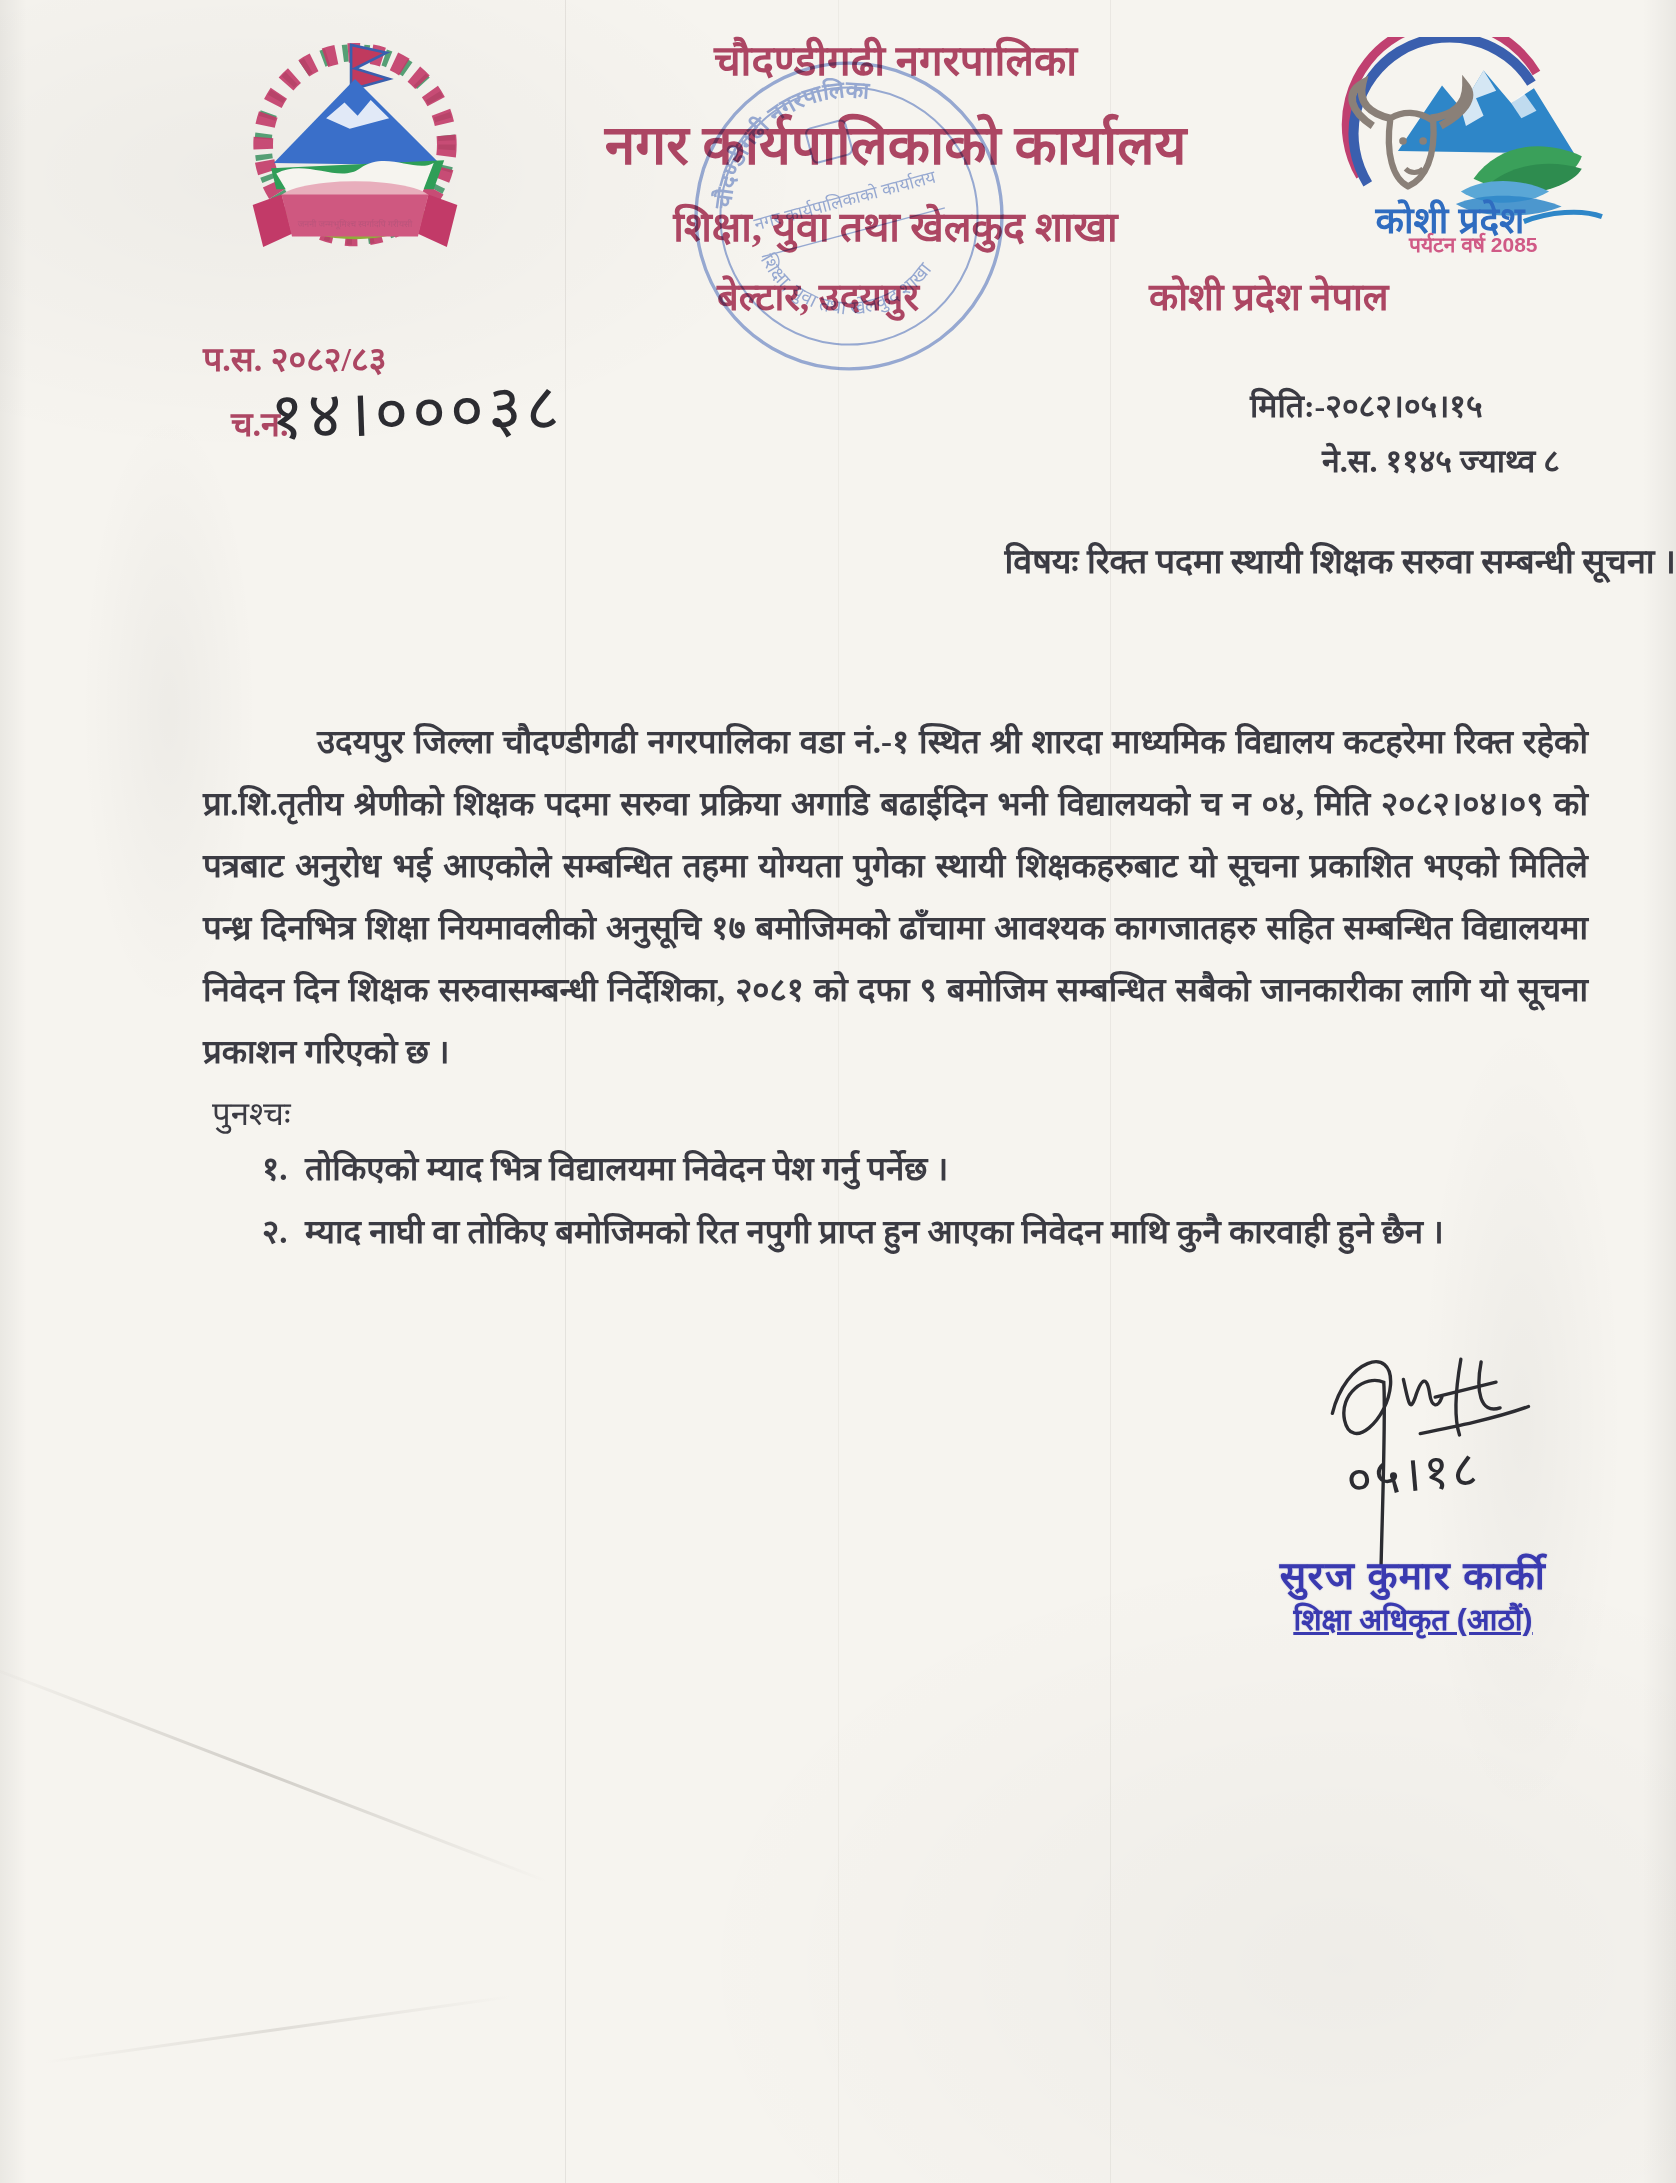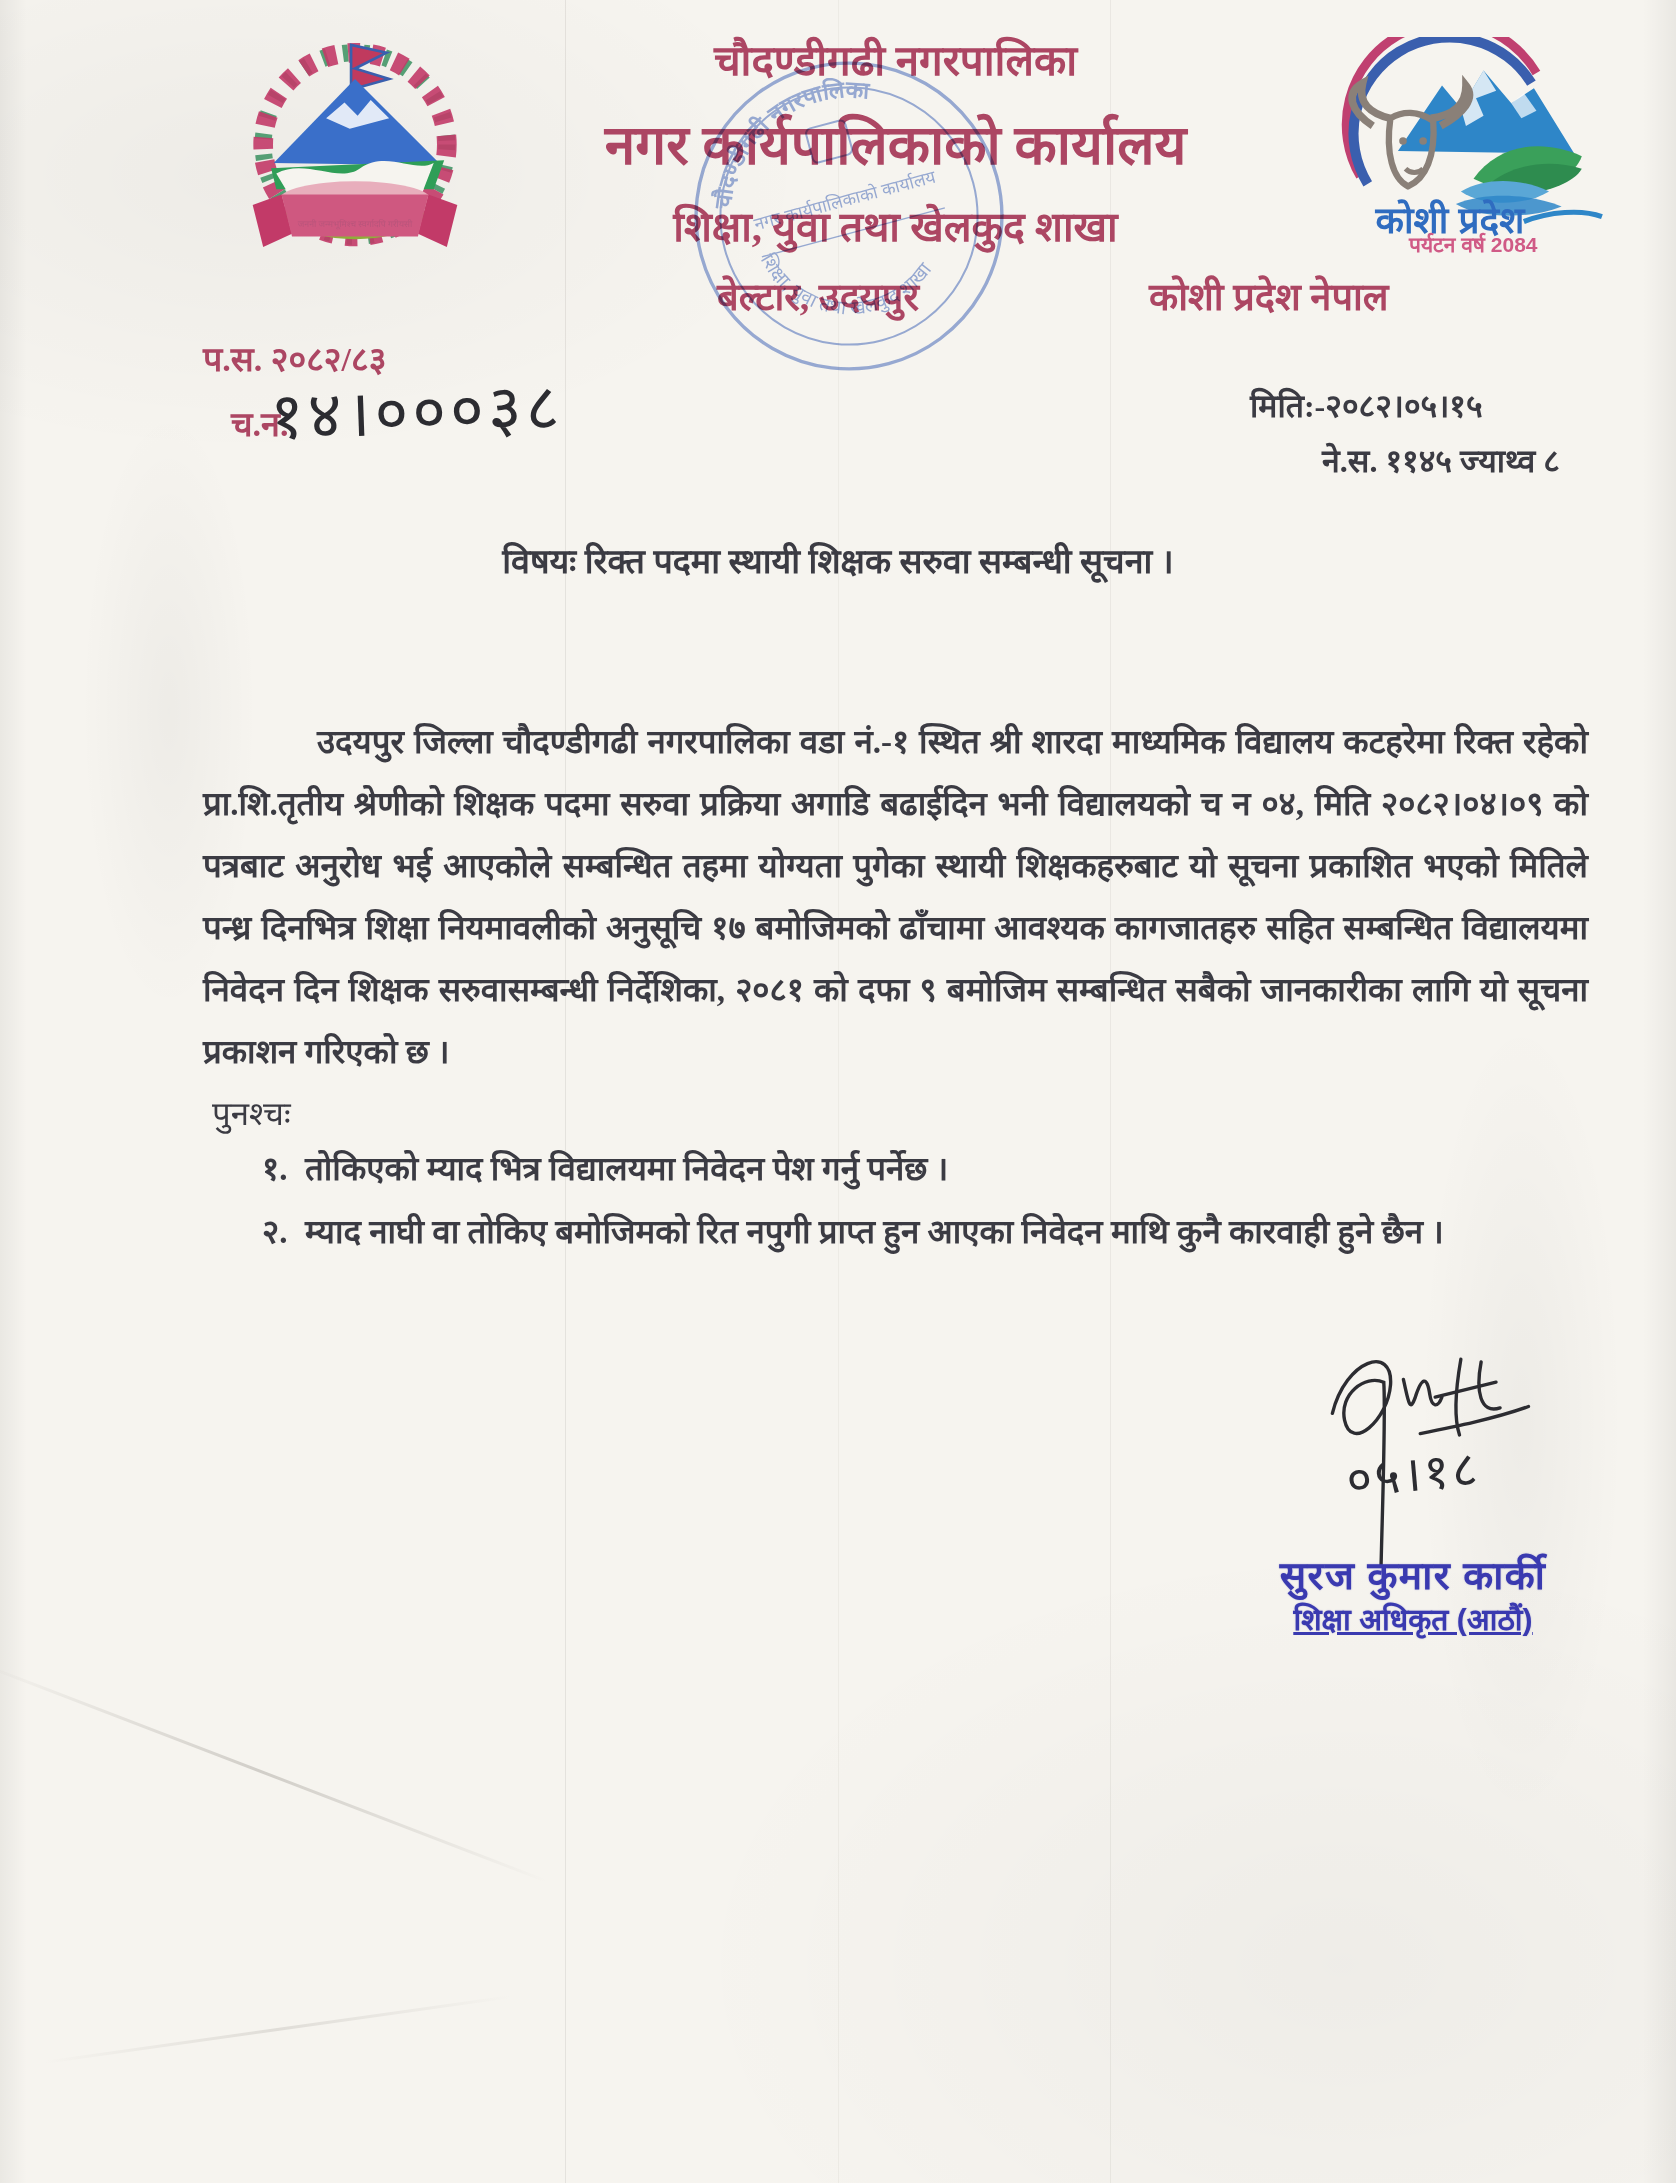--- a/index.html
+++ b/index.html
@@ -26,21 +26,21 @@
   .hdr-1{top:30px;font-size:42px;}
   .hdr-2{top:105px;font-size:55px;}
   .hdr-3{top:197px;font-size:41px;}
   .addr{font-size:38px;font-weight:bold;}
 
   .ref{font-size:34px;font-weight:bold;}
   .hand{font-family:"DejaVu Sans", sans-serif;color:#2c2c31;}
   .chn-value{font-size:65px;transform:rotate(-2deg);letter-spacing:4px;}
   .datebk{font-size:32px;font-weight:600;color:#3b3b43;}
 
-  .subject{left:0;top:537px;width:1676px;text-align:center;font-size:34px;font-weight:bold;}
+  .subject{left:0;top:537px;width:1676px;text-align:right;font-size:34px;font-weight:bold;}
   .saluting{left:203px;top:623px;font-size:33px;font-weight:600;}
   .bodytxt{
     left:203px;top:711px;width:1385px;
     font-size:33px;line-height:62px;font-weight:600;
     text-align:justify;text-indent:114px;
   }
   .ps-label{left:203px;top:1090px;font-size:33px;font-weight:400;margin-left:9px;}
   .ps-item{left:262px;width:1339px;display:flex;gap:17.6px;font-size:33px;font-weight:600;}
   .ps-num{flex:0 0 auto;}
 
@@ -102,21 +102,21 @@
       <path d="M96 132 C 120 122, 156 124, 180 134 C 156 144, 116 144, 96 132 Z" fill="#2e86c8" opacity=".85"></path>
       <path d="M150 146 C 170 138, 196 136, 212 142" fill="none" stroke="#2e86c8" stroke-width="4"></path>
       <path d="M30 70 C 12 58, 8 44, 22 36 C 18 52, 28 60, 44 64" fill="none" stroke="#8a8078" stroke-width="6"></path>
       <path d="M84 70 C 102 60, 112 48, 104 38 C 104 54, 92 62, 76 64" fill="none" stroke="#8a8078" stroke-width="6"></path>
       <path d="M44 64 C 40 92, 46 112, 58 118 C 72 112, 80 94, 78 66 C 66 58, 54 58, 44 64 Z" fill="none" stroke="#8a8078" stroke-width="5"></path>
       <circle cx="54" cy="82" r="3" fill="#8a8078"></circle>
       <circle cx="70" cy="82" r="3" fill="#8a8078"></circle>
       <path d="M56 104 C 60 108, 66 108, 70 104" fill="none" stroke="#8a8078" stroke-width="4"></path>
     </svg>
     <div class="abs koshi-name">कोशी प्रदेश</div>
-    <div class="abs koshi-tag">पर्यटन वर्ष 2084</div>
+    <div class="abs koshi-tag">पर्यटन वर्ष 2085</div>
   </div>
 
   <div class="abs hdr hdr-1 red">चौदण्डीगढी नगरपालिका</div>
   <div class="abs hdr hdr-2 red">नगर कार्यपालिकाको कार्यालय</div>
   <div class="abs hdr hdr-3 red">शिक्षा, युवा तथा खेलकुद शाखा</div>
   <div class="abs addr red" style="left:717px;top:269px;">बेल्टार, उदयपुर</div>
   <div class="abs addr red" style="left:1149px;top:269px;">कोशी प्रदेश नेपाल</div>
 
   <div class="abs stamp">
     <svg width="318" height="318" viewBox="0 0 470 470">

